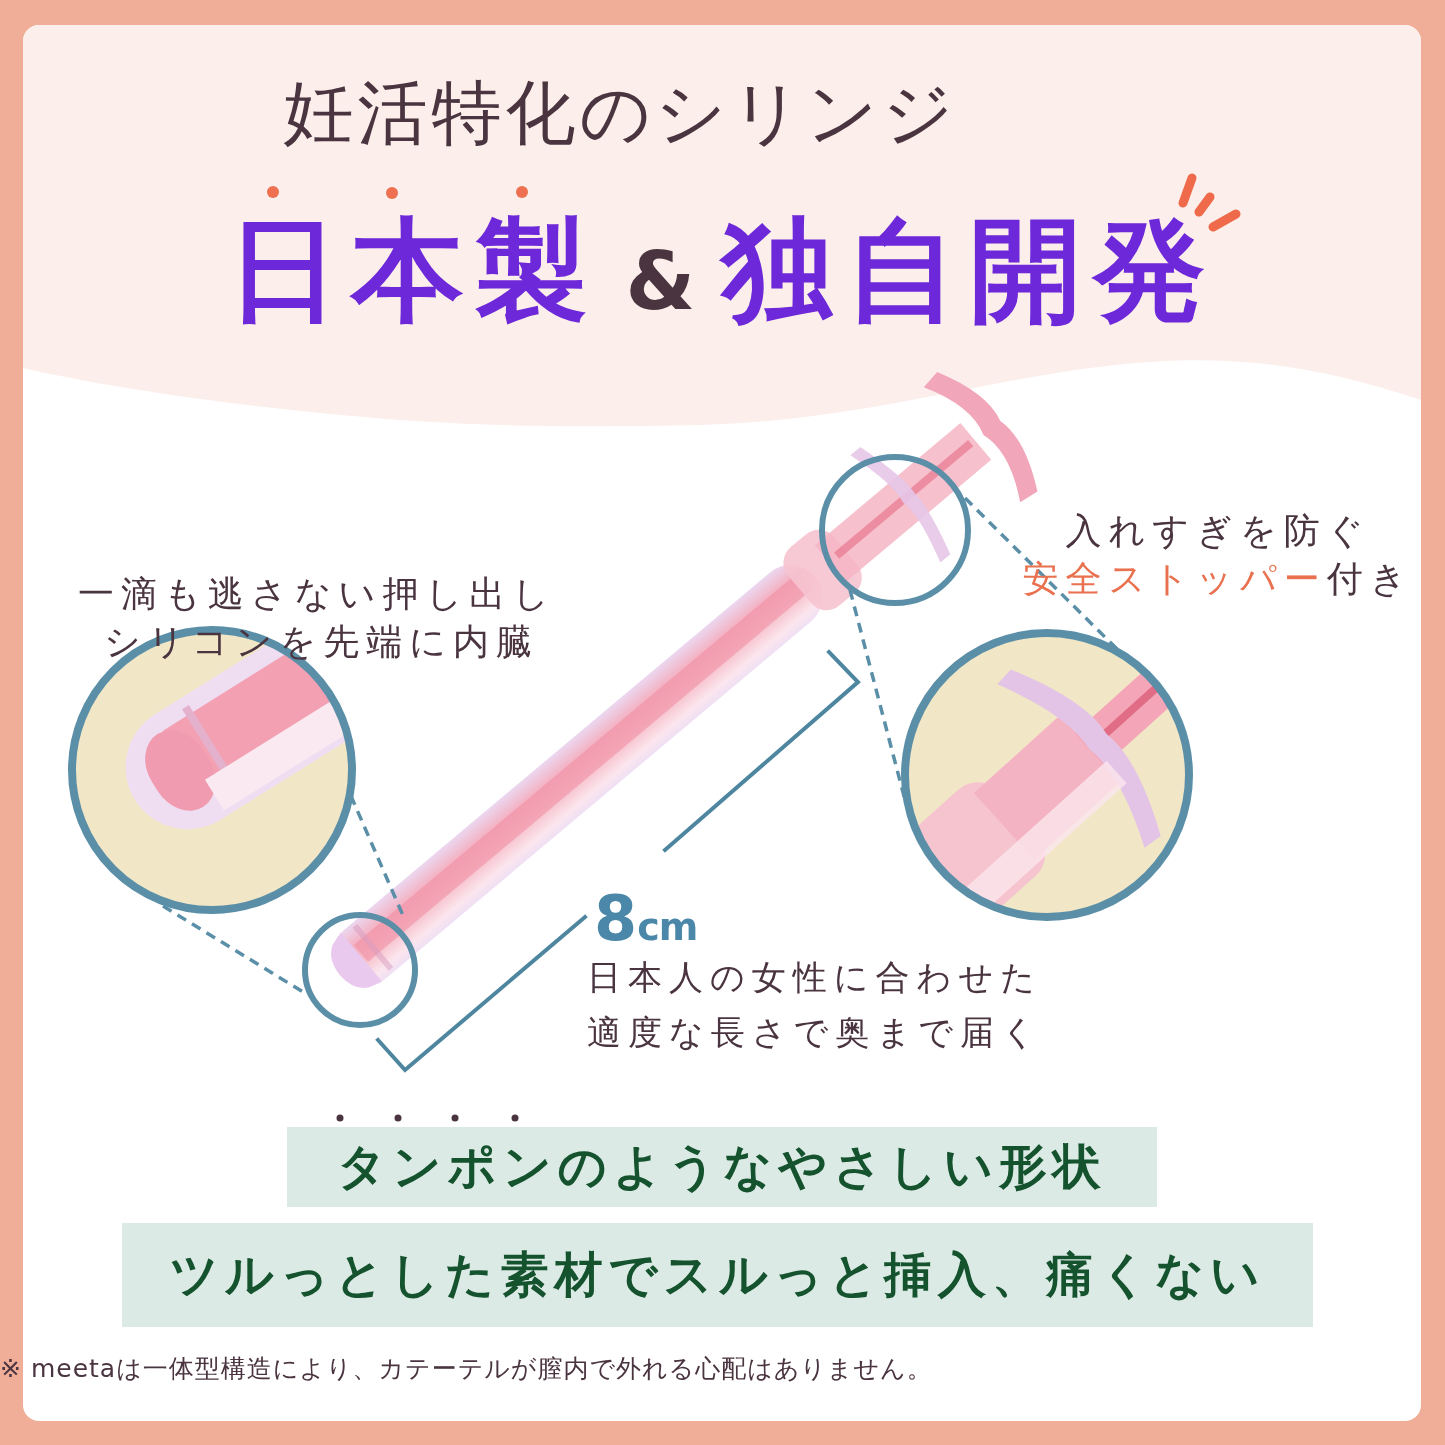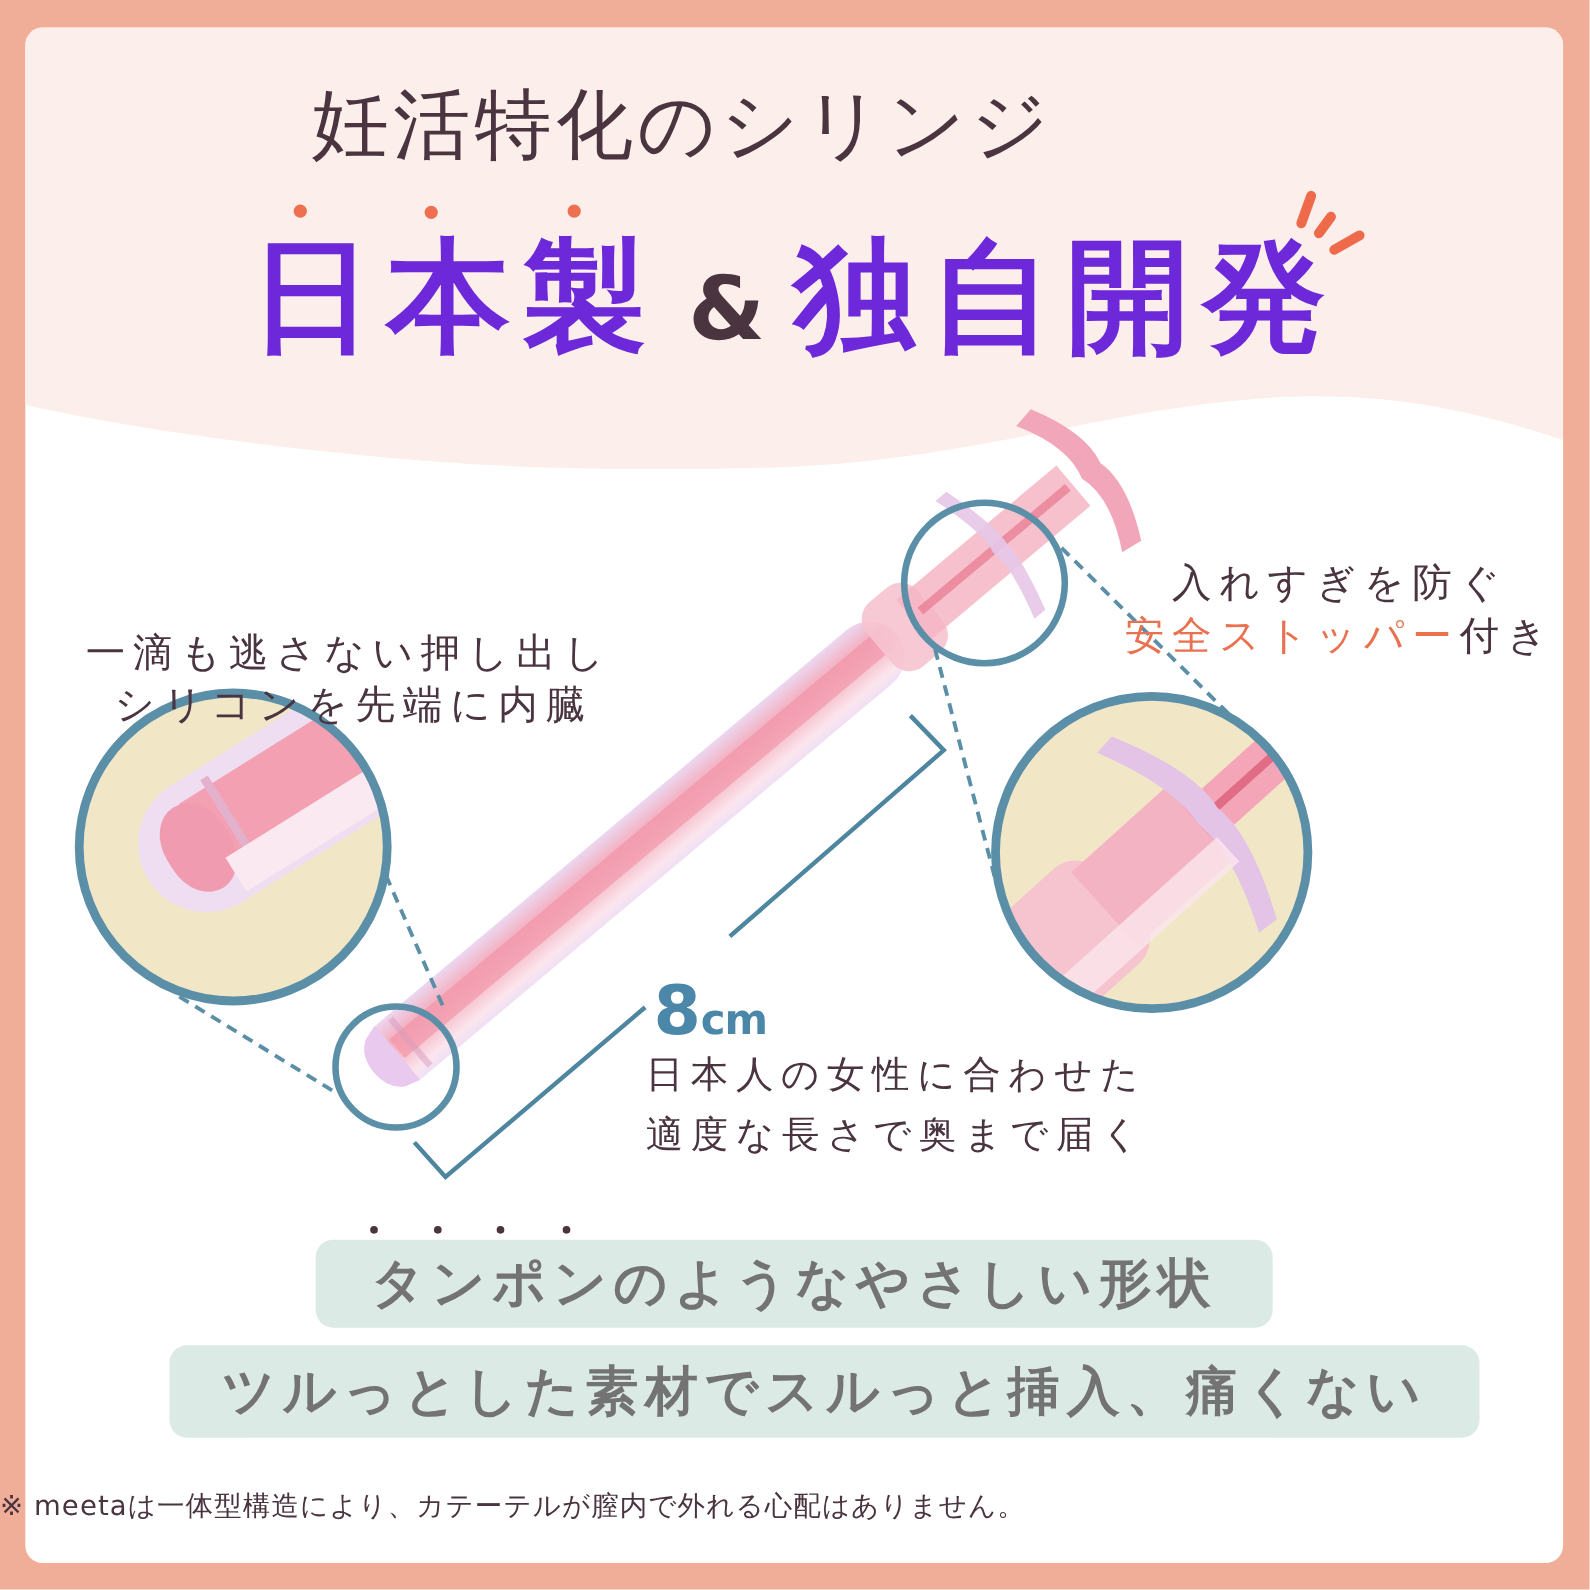--- a/index.html
+++ b/index.html
@@ -16,23 +16,23 @@
   .hl-a { letter-spacing:12px; }
   .note-l { left:78px; top:526px; font-size:36px; line-height:48px; letter-spacing:7px;margin-top:44px; }
   .note-l .l2 { padding-left:26px; }
   .note-r { left:1018px; top:507px; font-size:36px; line-height:48px; letter-spacing:7px; text-align:center; width:400px; }
   .note-r .accent { color:#E9714F; }
   .note-c { left:587px; top:950px; font-size:34px; line-height:55px; letter-spacing:7px; }
   .len { left:594px; top:842px; color:#4B87A8; font-weight:bold;margin-top:40px; }
   .len .n { font-size:62px; }
   .len .u { font-size:38px; letter-spacing:-1px; }
   .band { position:absolute; background:#DCEAE6; display:flex; align-items:center; justify-content:center;
-          color:#737373; font-size:48px; font-weight:bold; letter-spacing:6px;border-radius:16px; }
+          color:#14532d; font-size:48px; font-weight:bold; letter-spacing:6px; }
   .band1 { left:287px; top:1127px; width:870px; height:80px; }
-  .band2 { left:122px; top:1223px; width:1191px; height:84px;margin-left:32px; }
+  .band2 { left:122px; top:1223px; width:1191px; height:104px; }
   .foot { left:0; width:1445px; text-align:left; top:1352px; font-size:25px; letter-spacing:1px; }
 </style>
 </head>
 <body>
 
 <div class="card"></div>
 
 <svg class="art" viewBox="0 0 1445 1445">
   <defs>
     <clipPath id="cardclip">

